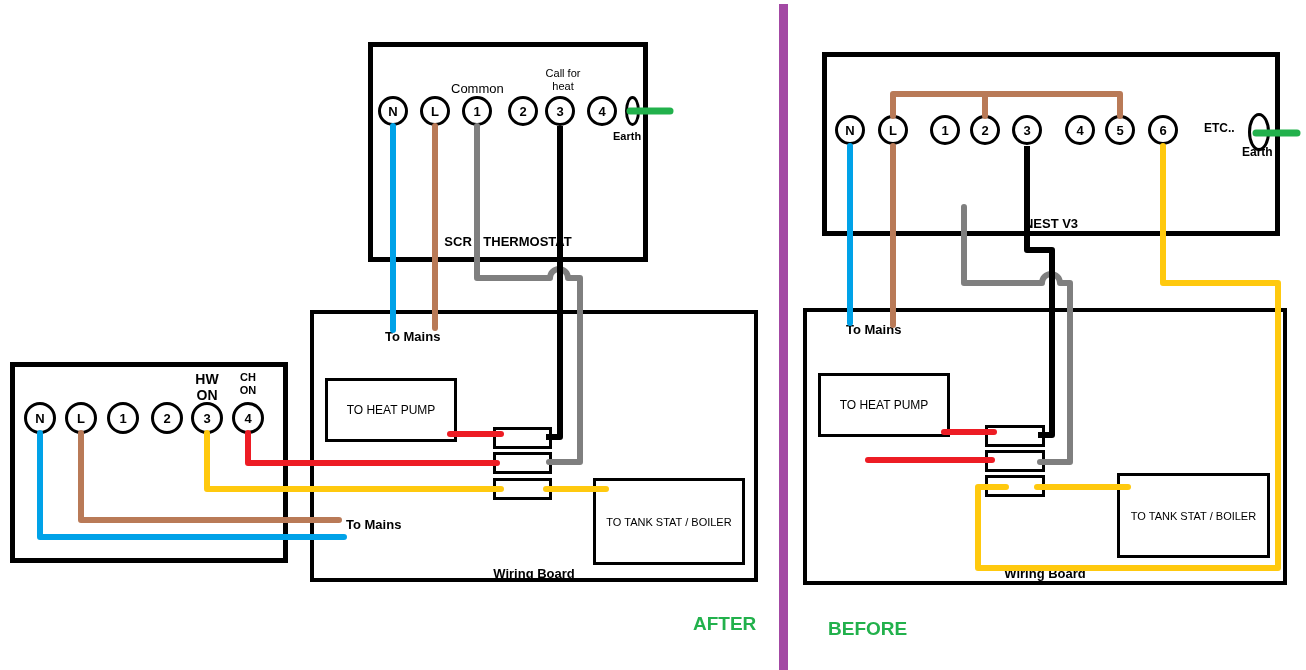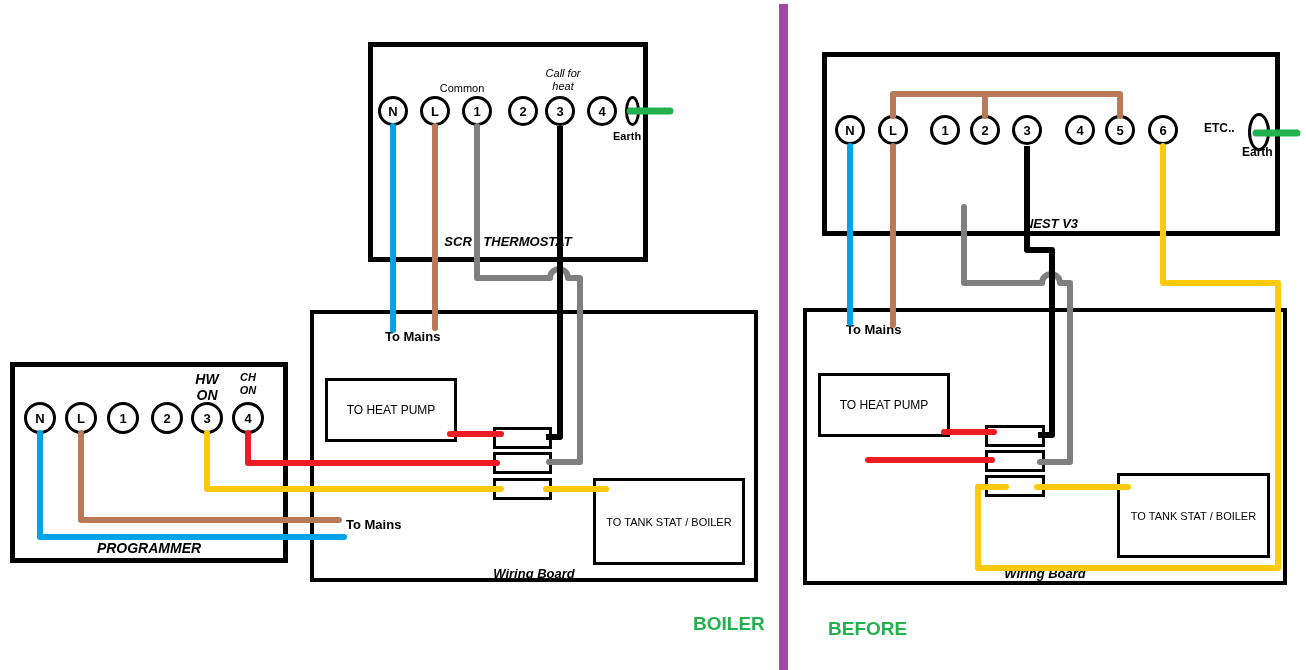--- a/index.html
+++ b/index.html
@@ -13,21 +13,21 @@
     display:flex;align-items:center;justify-content:center;text-align:center;z-index:2;font-size:12px;}
   .block{position:absolute;border:3px solid #000;background:#fff;box-sizing:border-box;z-index:2;}
   .term{position:absolute;width:30px;height:30px;border:3px solid #000;border-radius:50%;
     background:#fff;box-sizing:border-box;display:flex;align-items:center;justify-content:center;
     font-weight:bold;font-size:13px;z-index:2;}
   .term.lg{width:32px;height:32px;}
   .ellipse{position:absolute;border:3px solid #000;border-radius:50%;background:#fff;box-sizing:border-box;z-index:2;}
   .lbl{position:absolute;font-size:12px;white-space:nowrap;z-index:3;line-height:1.15;}
   .b{font-weight:bold;}
   .sb{font-weight:600;}
-  .ctr{text-align:center;font-style:italic;}
+  .ctr{text-align:center;}
   .wrap{white-space:normal;}
   .caption{position:absolute;font-size:19px;font-weight:bold;z-index:3;white-space:nowrap;}
   #divider{position:absolute;z-index:4;}
   #wires{position:absolute;left:0;top:0;z-index:5;pointer-events:none;}
 </style>
 </head>
 <body>
 
 <div id="canvas">
 
@@ -48,21 +48,21 @@
       <span>2</span>
     </div>
   <div class="term" style="left:545px;top:96px;">
       <span>3</span>
     </div>
   <div class="term" style="left:587px;top:96px;">
       <span>4</span>
     </div>
   <div class="ellipse" style="left:625px;top:96px;width:15px;height:30px;"></div>
 
-  <div class="lbl" style="left:436px;top:82px;width:52px;text-align:center;font-size:11px;">Common</div>
+  <div class="lbl" style="left:451px;top:82px;width:52px;text-align:center;font-size:13px;">Common</div>
   <div class="lbl wrap ctr" style="left:538px;top:67px;width:50px;font-size:11px;">Call for heat</div>
   <div class="lbl b" style="left:613px;top:130px;font-size:11px;">Earth</div>
   <div class="lbl b ctr" style="left:368px;top:235px;width:280px;font-size:13px;">SCR - THERMOSTAT</div>
 
   <div class="box" style="left:10px;top:362px;width:278px;height:201px;"></div>
 
   <div class="term lg" style="left:24px;top:402px;">
       <span>N</span>
     </div>
   <div class="term lg" style="left:65px;top:402px;">
@@ -76,21 +76,20 @@
     </div>
   <div class="term lg" style="left:191px;top:402px;">
       <span>3</span>
     </div>
   <div class="term lg" style="left:232px;top:402px;">
       <span>4</span>
     </div>
 
   <div class="lbl sb wrap ctr" style="left:190px;top:371px;width:34px;font-size:14px;">HW ON</div>
   <div class="lbl sb wrap ctr" style="left:231px;top:371px;width:34px;font-size:11px;">CH ON</div>
-  <div class="lbl b ctr" style="left:10px;top:540px;width:278px;font-size:14px;">PROGRAMMER</div>
 
   <div class="box board" style="left:310px;top:310px;width:448px;height:272px;"></div>
 
   <div class="inner-box" style="left:325px;top:378px;width:132px;height:64px;">
     <span>TO HEAT PUMP</span>
   </div>
   <div class="inner-box" style="left:593px;top:478px;width:152px;height:87px;font-size:11px;">
     <span>TO TANK STAT / BOILER</span>
   </div>
 
@@ -143,21 +142,21 @@
     <span>TO TANK STAT / BOILER</span>
   </div>
 
   <div class="block" style="left:985px;top:425px;width:60px;height:22px;"></div>
   <div class="block" style="left:985px;top:450px;width:60px;height:22px;"></div>
   <div class="block" style="left:985px;top:475px;width:60px;height:22px;"></div>
 
   <div class="lbl b" style="left:846px;top:323px;font-size:13px;">To Mains</div>
   <div class="lbl b ctr" style="left:803px;top:567px;width:484px;font-size:13px;">Wiring Board</div>
 
-  <div class="caption" style="left: 693px; top: 613px; color: rgb(34, 177, 76);">BOILER</div>
+  <div class="caption" style="left: 693px; top: 613px; color: rgb(34, 177, 76);">AFTER</div>
   <div class="caption" style="left: 828px; top: 618px; color: rgb(34, 177, 76);">BEFORE</div>
 
   <svg id="wires" width="1306" height="670" viewBox="0 0 1306 670">
       <path d="M393,126 V330" fill="none" stroke="#00A2E8" stroke-width="6" stroke-linecap="round" stroke-linejoin="round"></path>
       <path d="M435,126 V328" fill="none" stroke="#B97A57" stroke-width="6" stroke-linecap="round" stroke-linejoin="round"></path>
       <path d="M477,126 V278 H550 A9,9 0 0 1 568,278 H580 V462 H549" fill="none" stroke="#7F7F7F" stroke-width="6" stroke-linecap="round" stroke-linejoin="round"></path>
       <path d="M560,126 V437 H546" fill="none" stroke="#000000" stroke-width="6" stroke-linecap="butt" stroke-linejoin="round"></path>
       <path d="M450,434 H501" fill="none" stroke="#ED1C24" stroke-width="6" stroke-linecap="round" stroke-linejoin="round"></path>
       <path d="M248,433 V463 H497" fill="none" stroke="#ED1C24" stroke-width="6" stroke-linecap="round" stroke-linejoin="round"></path>
       <path d="M207,433 V489 H501" fill="none" stroke="#FFC90E" stroke-width="6" stroke-linecap="round" stroke-linejoin="round"></path>

